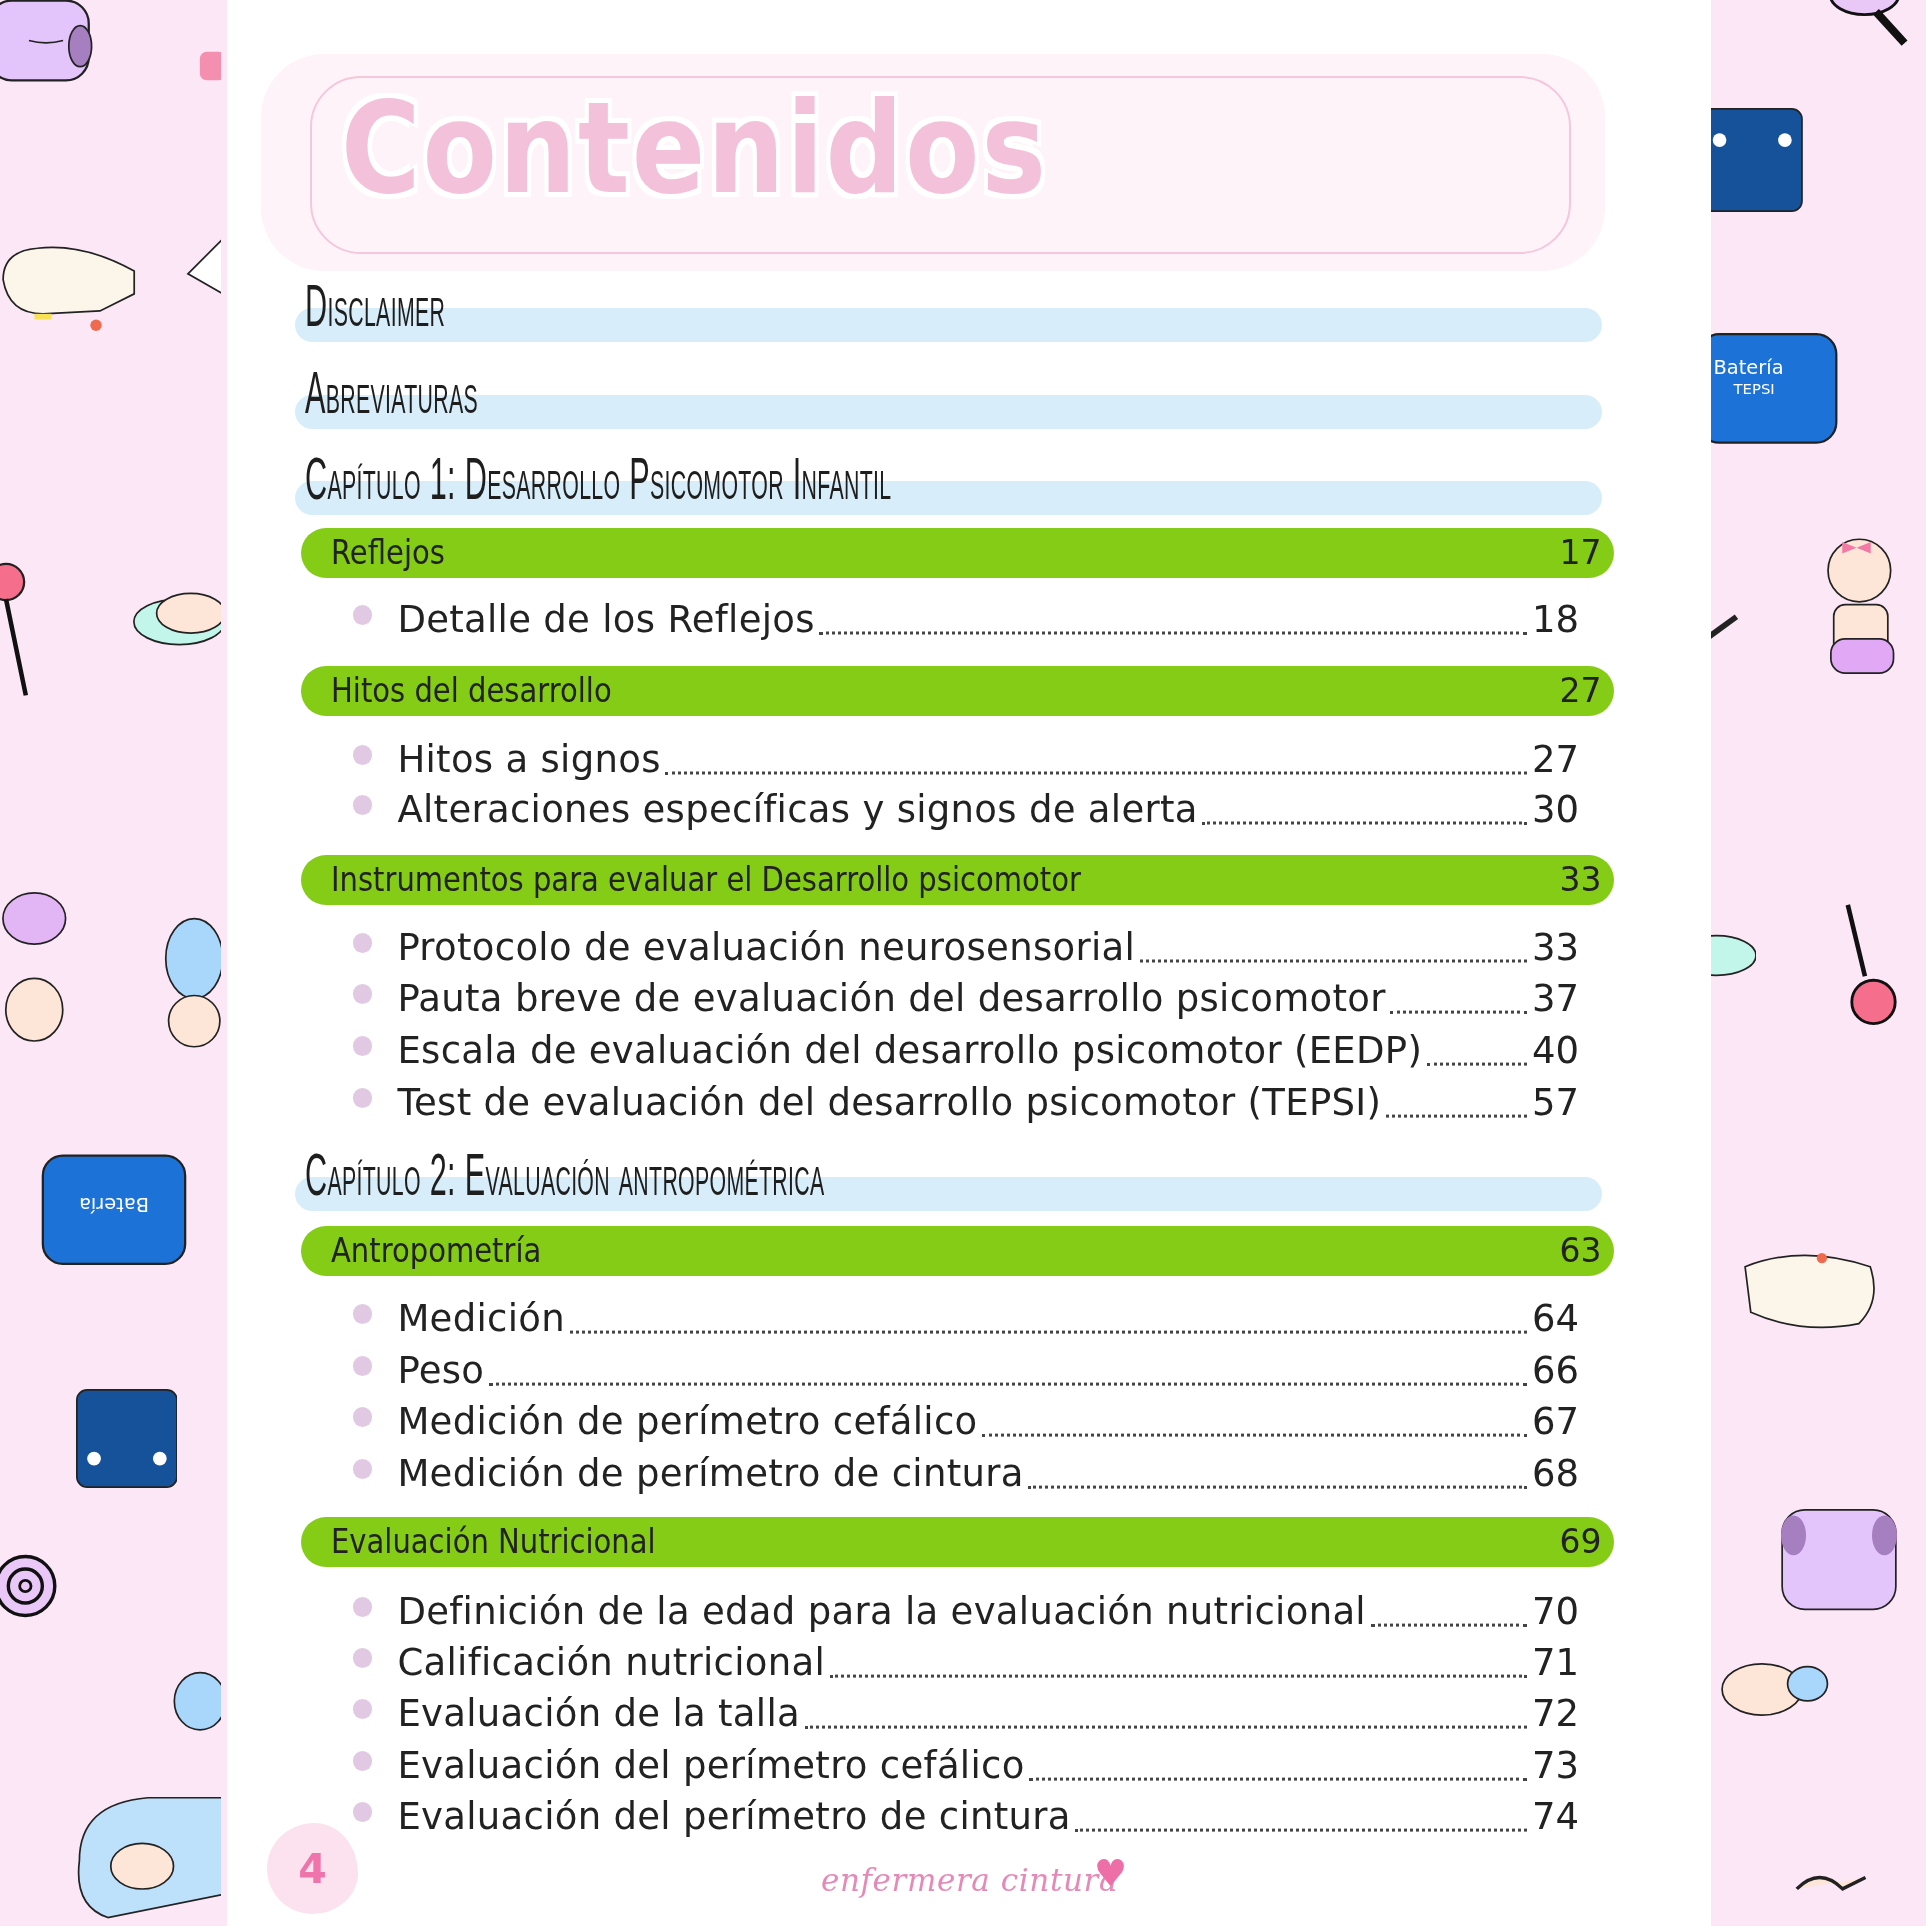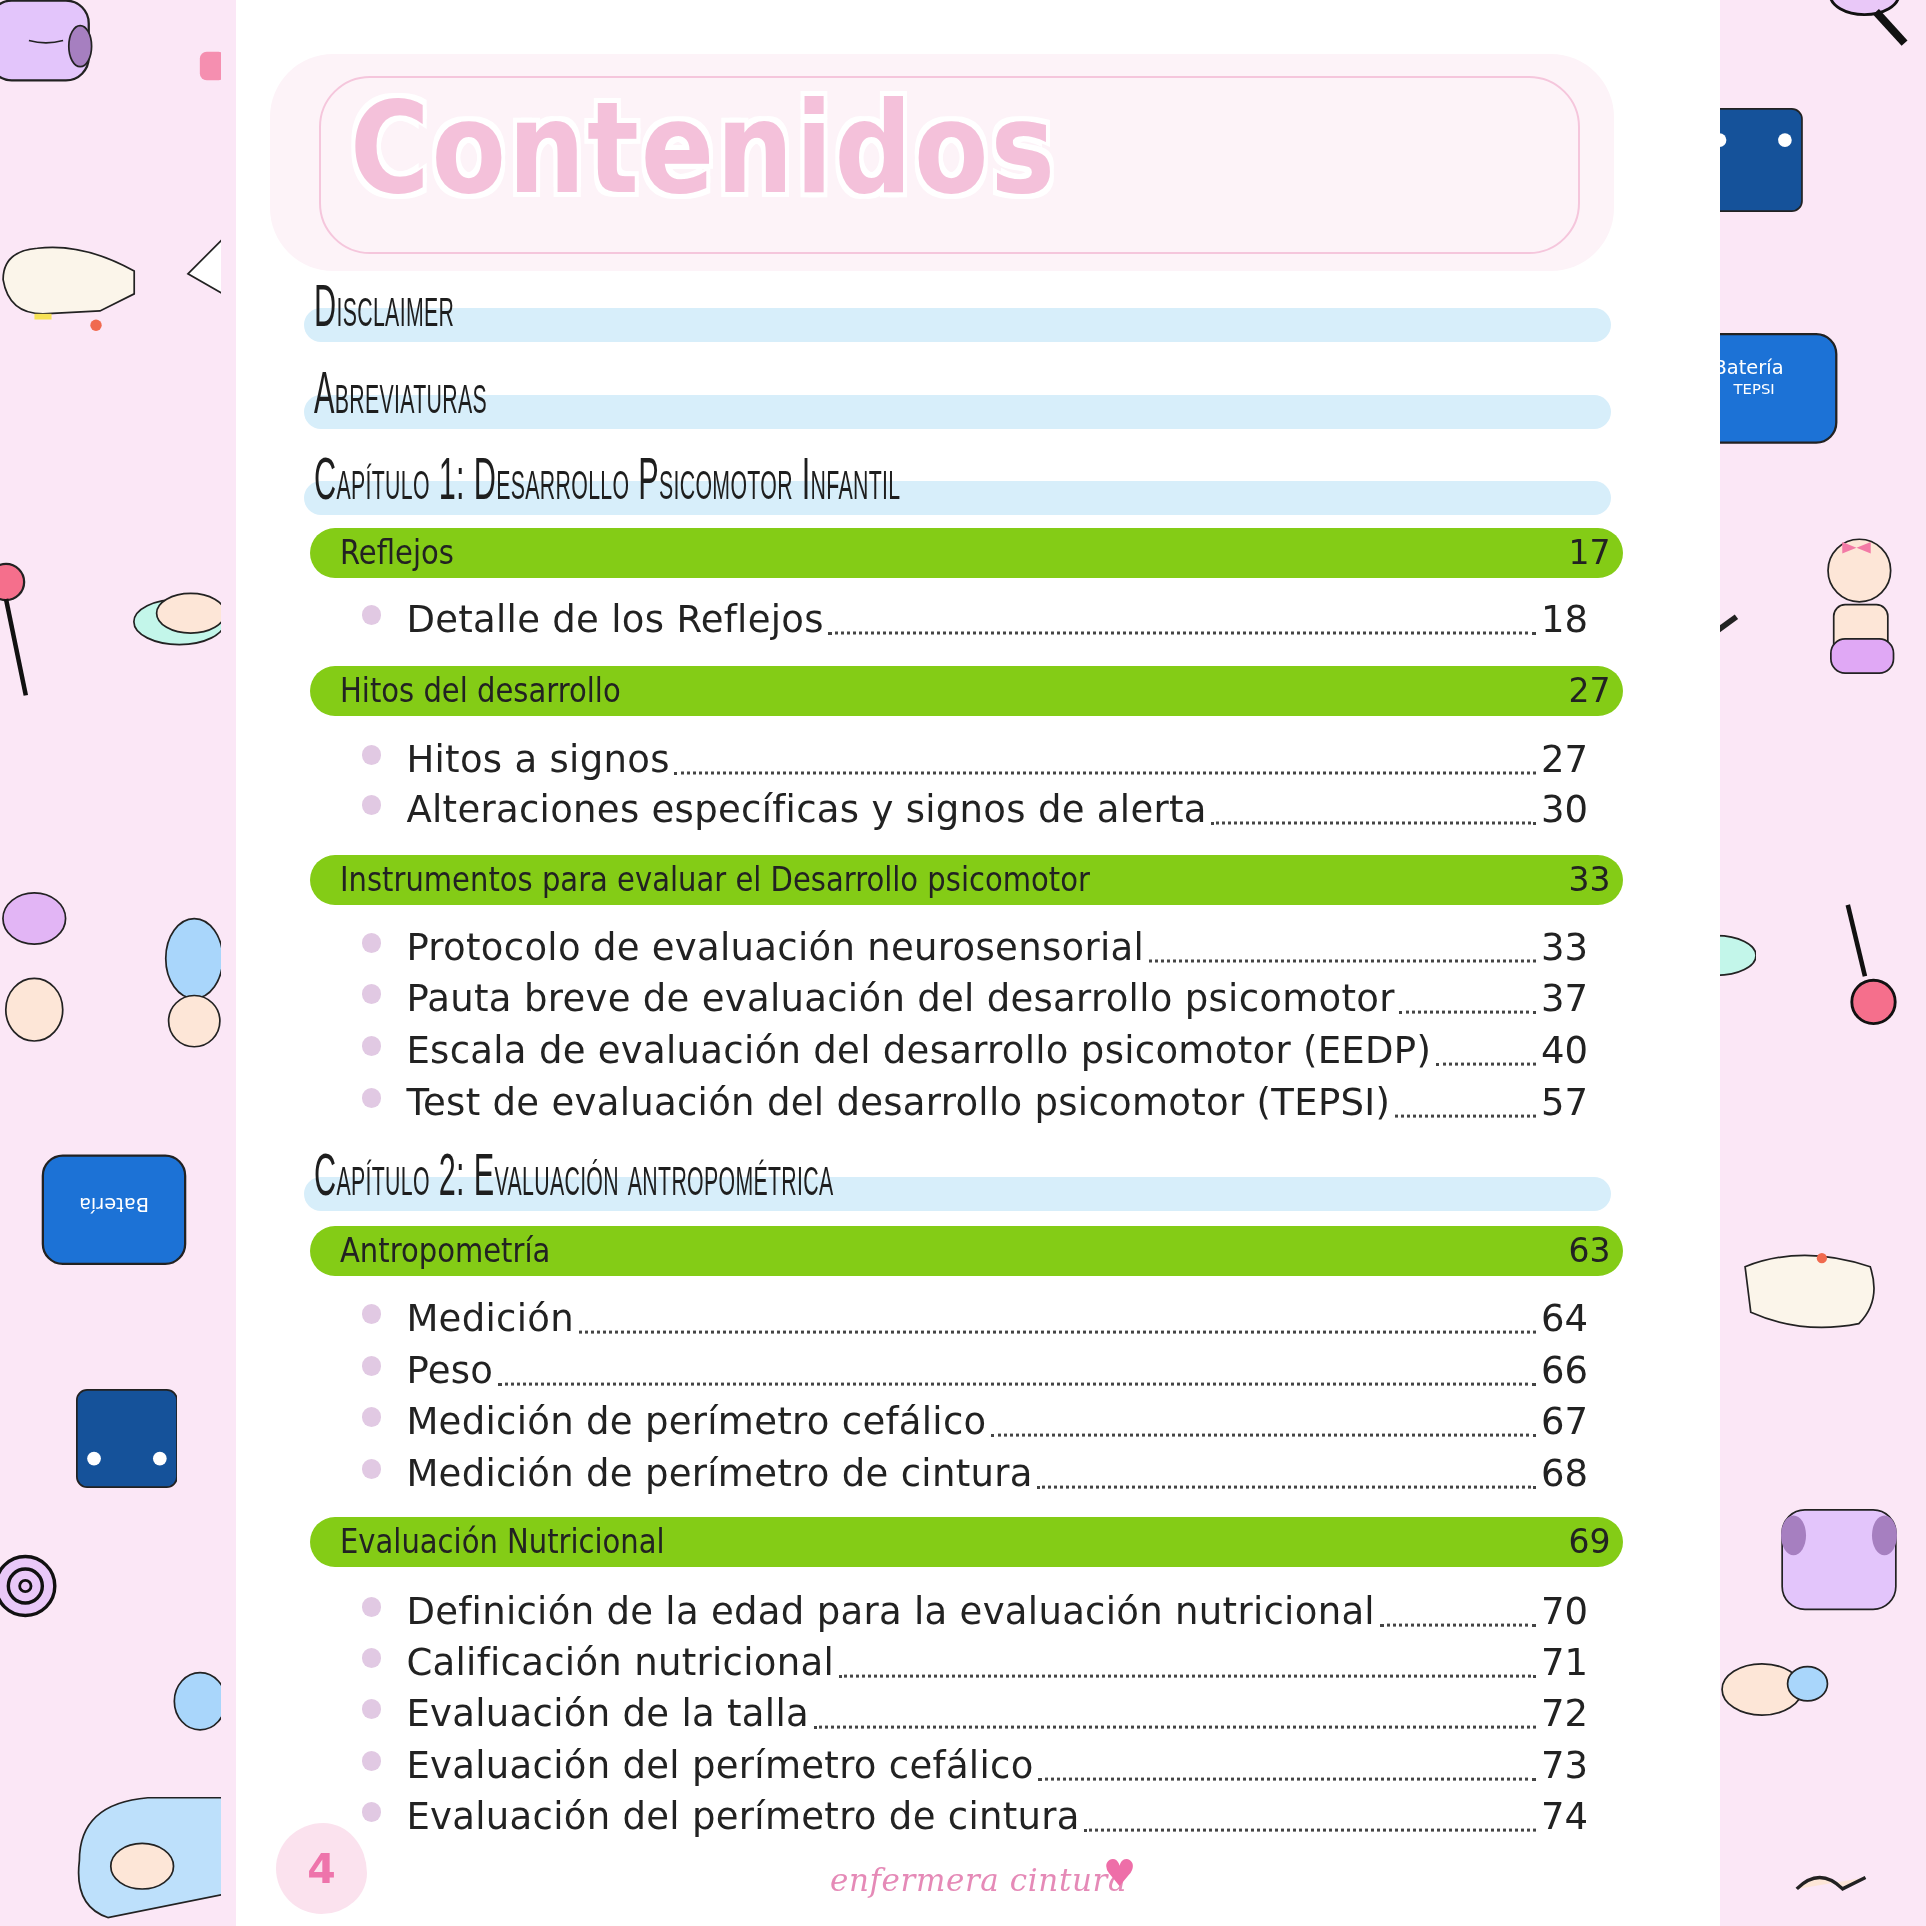--- a/index.html
+++ b/index.html
@@ -10,21 +10,21 @@
     font-family: "DejaVu Sans", "Liberation Sans", sans-serif;
   }
   
   .side { position: absolute; top: 0; height: 1926px; background: #fbe7f6; overflow: hidden; text-align: center; }
   .side.left { left: 0; width: 221px; }
   .side.right { left: 1705px; width: 221px; }
   .deco { position: absolute; }
 
   
   .page {
-    position: absolute; left: 236px; top: 0; width: 1484px; height: 1926px;
+    position: absolute; left: 227px; top: 0; width: 1484px; height: 1926px;
     background: #ffffff;
   }
 
   
   .title-outer {
     position: absolute; left: 34px; top: 54px; width: 1344px; height: 217px;
     background: #fdf3f8; border-radius: 63px;
   }
   .title-inner {
     position: absolute; left: 83px; top: 76px; width: 1261px; height: 178px;

